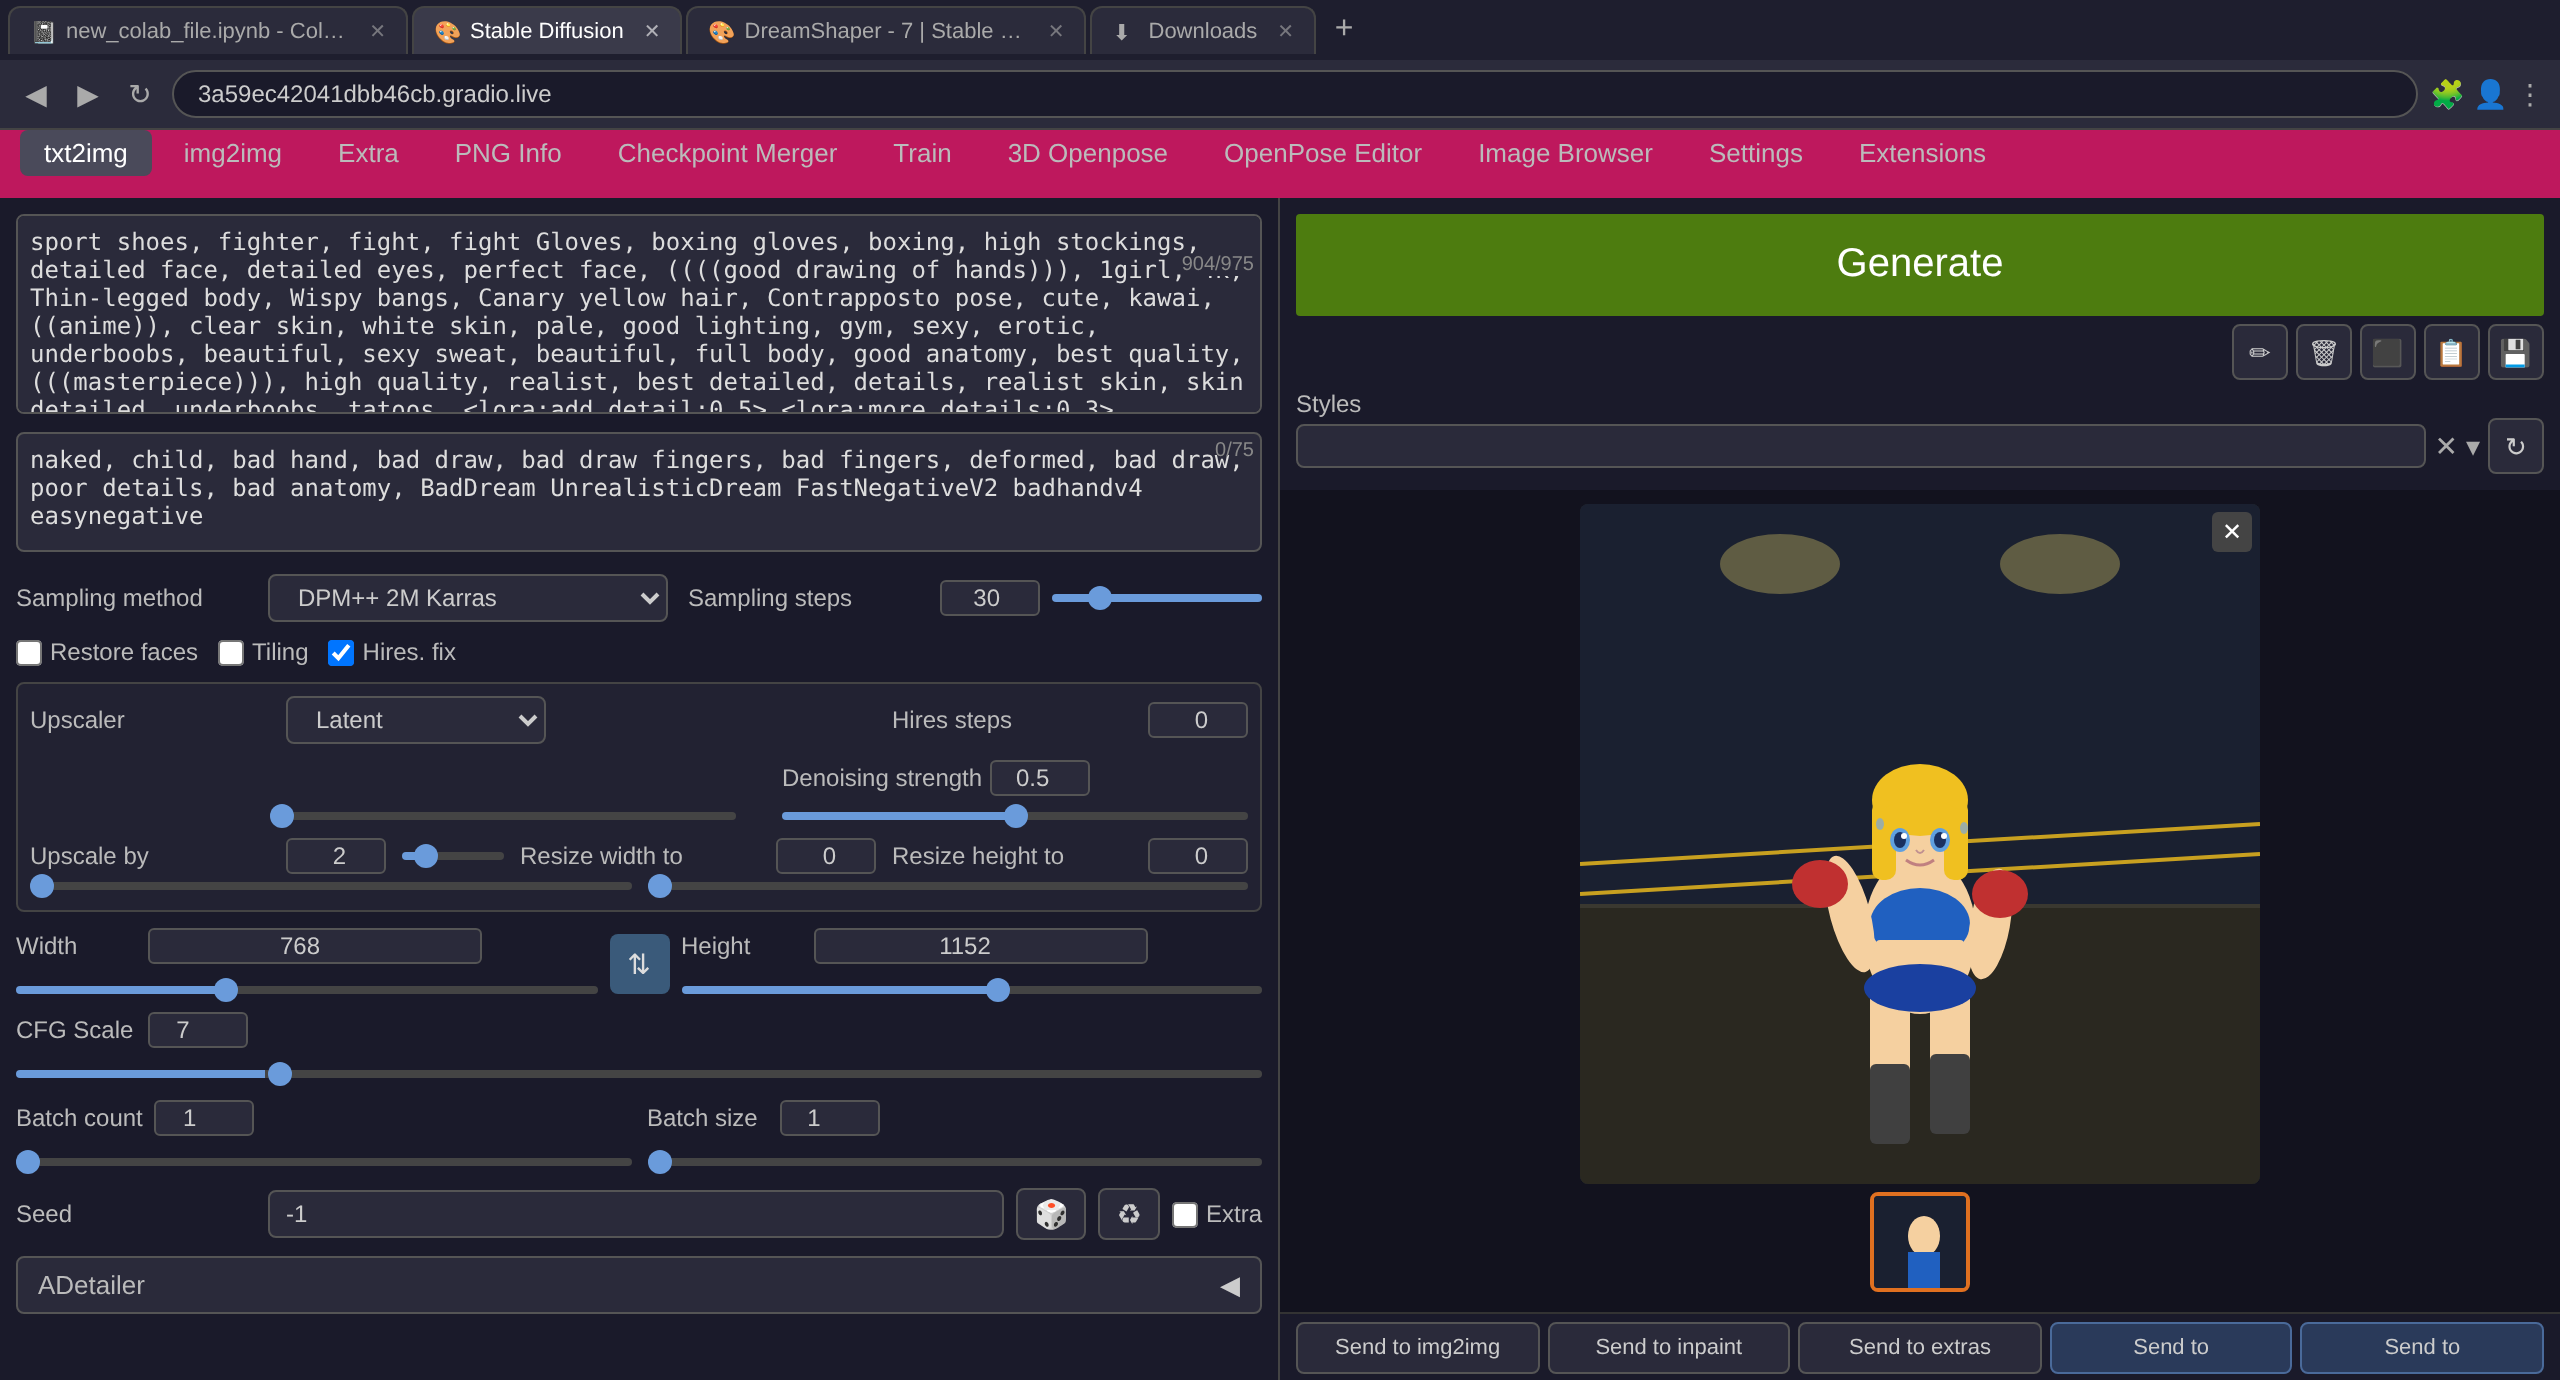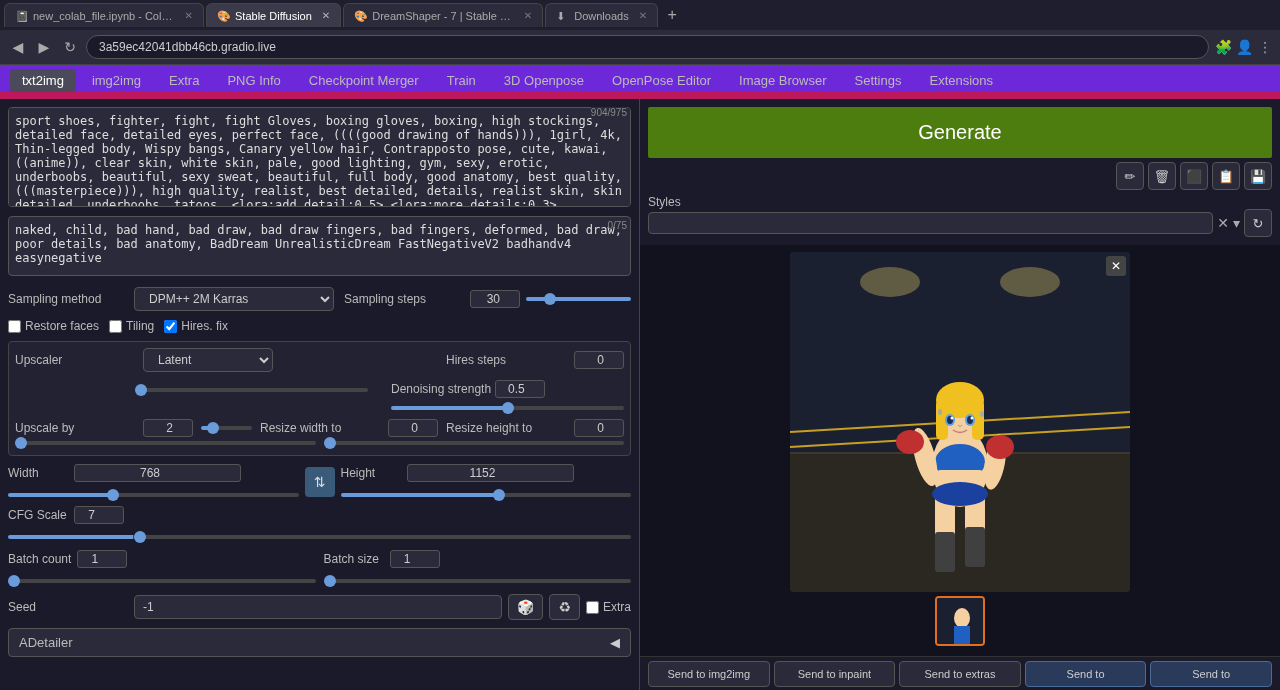--- a/index.html
+++ b/index.html
@@ -94,23 +94,23 @@
     }
     .browser-icons {
       display: flex;
       gap: 4px;
       color: #aaa;
     }
 
     
     .app-nav {
       display: flex;
-      align-items: flex-end;
-      background: #6d28d9;
-      border-bottom: 7px solid #be185d;
+      align-items: flex-start;
+      background: #be185d;
+      border-bottom: 2px solid #be185d;
       height: 34px;
       padding: 0 10px;
       gap: 4px;
     }
     .nav-item {
       padding: 4px 12px;
       border-radius: 4px;
       color: #bbb;
       font-size: 13px;
       cursor: pointer;
@@ -147,21 +147,21 @@
       border: 1px solid #555;
       border-radius: 4px;
       color: #ddd;
       font-size: 12px;
       padding: 6px;
       resize: none;
       height: 100px;
     }
     .char-count {
       position: absolute;
-      top: 0;
+      top: 20px;
       right: 4px;
       font-size: 10px;
       color: #888;
       background: #2a2a3a;
     }
     .negative-prompt-section {
       position: relative;
     }
     .negative-textarea {
       width: 100%;
@@ -575,21 +575,21 @@
 
       <div class="upscaler-row">
         <span class="control-label">Upscaler</span>
         <select class="select-input" style="width:130px;">
           <option>Latent</option>
         </select>
         <span style="flex:1;"></span>
         <span class="control-label">Hires steps</span>
         <input type="number" class="slider-value" style="width: 50px;" value="0">
       </div>
-      <div style="display:flex;align-items:flex-start;gap:23px;margin-bottom:6px;">
+      <div style="display:flex;align-items:flex-end;gap:23px;margin-bottom:6px;">
         <div style="flex:1;margin-left:120px;">
           <input type="range" min="0" max="50" value="0" style="width: 100%; background: linear-gradient(to right, rgb(106, 155, 219) 0%, rgb(68, 68, 68) 0%);">
         </div>
         <div style="flex:1;">
           <span class="control-label">Denoising strength</span>
           <input type="number" class="slider-value" style="width: 50px;" value="0.5">
           <input type="range" min="0" max="1" step="0.01" value="0.5" style="width: 100%; background: linear-gradient(to right, rgb(106, 155, 219) 50%, rgb(68, 68, 68) 50%);">
         </div>
       </div>
 

